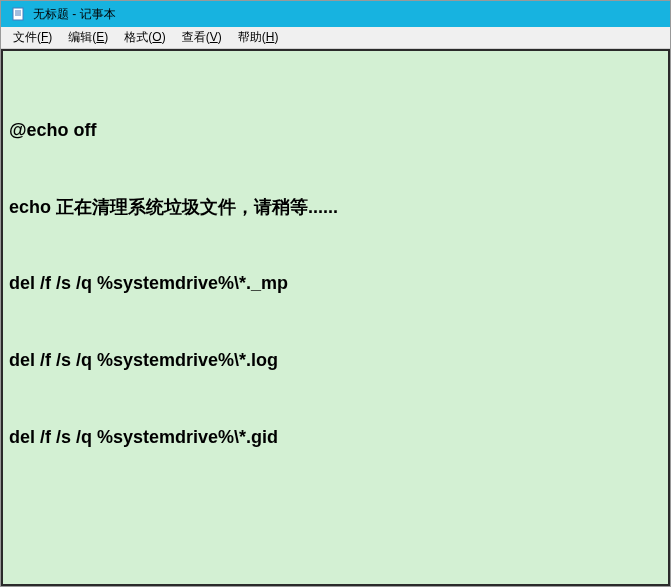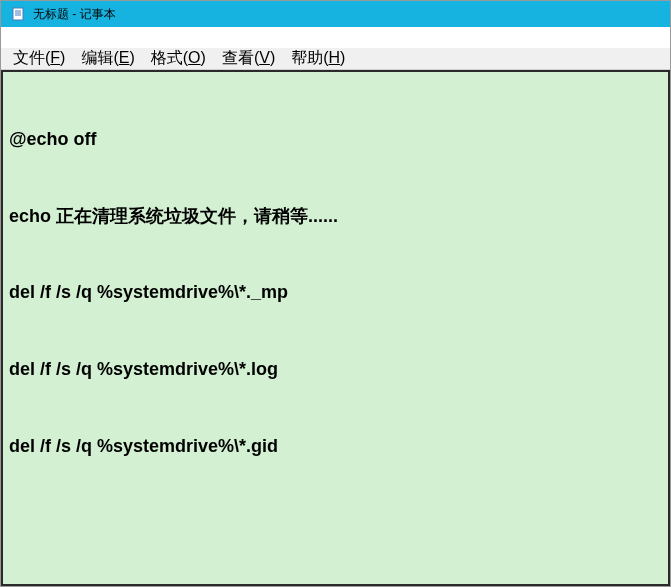--- a/index.html
+++ b/index.html
@@ -39,35 +39,34 @@
     .titlebar-title {
       font-size: 12px;
     }
     .menubar {
       background: #f0f0f0;
       height: 22px;
       display: flex;
       align-items: center;
       padding: 0 4px;
       border-bottom: 1px solid #d0d0d0;
-      font-size: 16px;
-      margin-top: 21px;
+      font-size: 12px;
     }
     .menu-item {
       padding: 2px 8px;
       cursor: default;
     }
     .menu-item .hotkey {
       text-decoration: underline;
     }
     .editor {
       flex: 1;
       background: #d3f0d3;
       border: 2px solid #2a2a2a;
-      padding: 4px 6px;
+      padding: 16px 6px;
       font-family: "Microsoft YaHei", Arial, sans-serif;
       font-size: 18px;
       font-weight: bold;
       line-height: 1.42;
       color: #000;
       overflow: hidden;
       white-space: pre;
       position: relative;
     }
     .editor .line {

